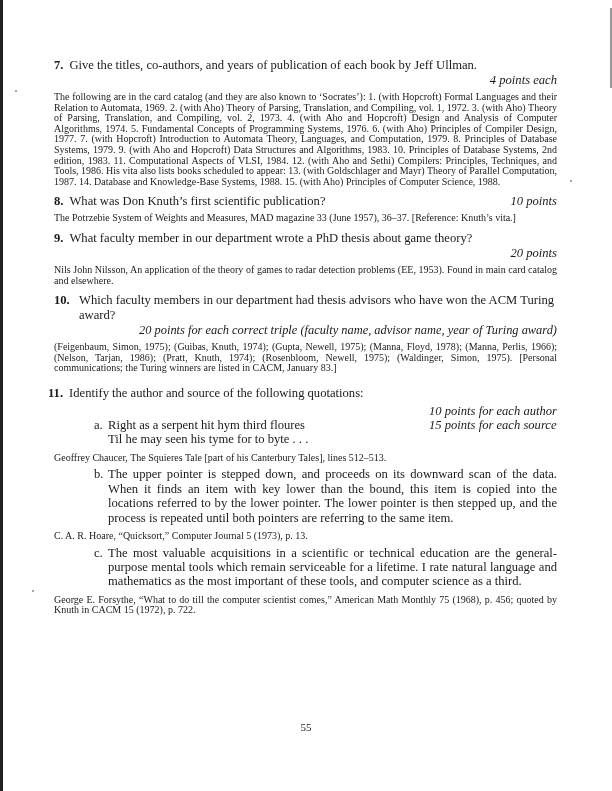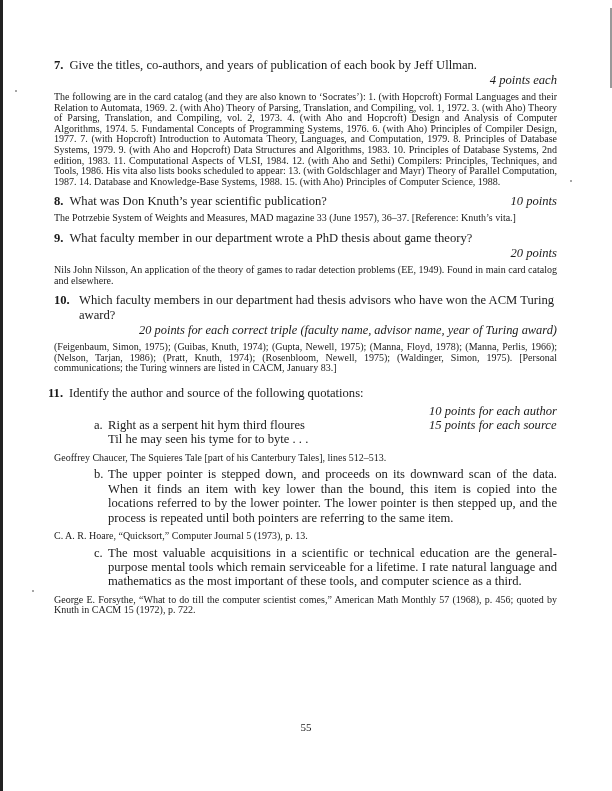--- a/index.html
+++ b/index.html
@@ -38,30 +38,30 @@
 
   <div class="q" style="margin-top:4px;">
     <span class="num">7.</span><span>Give the titles, co-authors, and years of publication of each book by Jeff Ullman.</span>
   </div>
   <div class="pts">4 points each</div>
   <div class="ans">The following are in the card catalog (and they are also known to ‘Socrates’): 1. (with Hopcroft) Formal Languages and their Relation to Automata, 1969. 2. (with Aho) Theory of Parsing, Translation, and Compiling, vol. 1, 1972. 3. (with Aho) Theory of Parsing, Translation, and Compiling, vol. 2, 1973. 4. (with Aho and Hopcroft) Design and Analysis of Computer Algorithms, 1974. 5. Fundamental Concepts of Programming Systems, 1976. 6. (with Aho) Principles of Compiler Design, 1977. 7. (with Hopcroft) Introduction to Automata Theory, Languages, and Computation, 1979. 8. Principles of Database Systems, 1979. 9. (with Aho and Hopcroft) Data Structures and Algorithms, 1983. 10. Principles of Database Systems, 2nd edition, 1983. 11. Computational Aspects of VLSI, 1984. 12. (with Aho and Sethi) Compilers: Principles, Techniques, and Tools, 1986. His vita also lists books scheduled to appear: 13. (with Goldschlager and Mayr) Theory of Parallel Computation, 1987. 14. Database and Knowledge-Base Systems, 1988. 15. (with Aho) Principles of Computer Science, 1988.</div>
   <div class="gap"></div>
 
   <div class="q">
     <span class="inline-pts">10 points</span>
-    <span class="num">8.</span><span>What was Don Knuth’s year scientific publication?</span>
+    <span class="num">8.</span><span>What was Don Knuth’s first scientific publication?</span>
   </div>
   <div class="ans">The Potrzebie System of Weights and Measures, MAD magazine 33 (June 1957), 36–37. [Reference: Knuth’s vita.]</div>
   <div class="gap"></div>
 
   <div class="q">
     <span class="num">9.</span><span>What faculty member in our department wrote a PhD thesis about game theory?</span>
   </div>
   <div class="pts">20 points</div>
-  <div class="ans">Nils John Nilsson, An application of the theory of games to radar detection problems (EE, 1949). Found in main card catalog and elsewhere.</div>
+  <div class="ans">Nils John Nilsson, An application of the theory of games to radar detection problems (EE, 1953). Found in main card catalog and elsewhere.</div>
   <div class="gap"></div>
 
   <div class="q hang">
     <span class="num">10.</span><span>Which faculty members in our department had thesis advisors who have won the ACM Turing award?</span>
   </div>
   <div class="pts" style="font-size:12.4px;">20 points for each correct triple (faculty name, advisor name, year of Turing award)</div>
   <div class="ans">(Feigenbaum, Simon, 1975); (Guibas, Knuth, 1974); (Gupta, Newell, 1975); (Manna, Floyd, 1978); (Manna, Perlis, 1966); (Nelson, Tarjan, 1986); (Pratt, Knuth, 1974); (Rosenbloom, Newell, 1975); (Waldinger, Simon, 1975). [Personal communications; the Turing winners are listed in CACM, January 83.]</div>
   <div class="gap" style="height:12px;"></div>
 
   <div class="q" style="margin-left:-6px;">
@@ -82,16 +82,16 @@
   <div class="ans" style="margin-top:6px;">Geoffrey Chaucer, The Squieres Tale [part of his Canterbury Tales], lines 512–513.</div>
 
   <div class="sub" style="margin-top:4px;">
     <span class="lbl">b.</span><span>The upper pointer is stepped down, and proceeds on its downward scan of the data. When it finds an item with key lower than the bound, this item is copied into the locations referred to by the lower pointer. The lower pointer is then stepped up, and the process is repeated until both pointers are referring to the same item.</span>
   </div>
   <div class="ans" style="margin-top:6px;">C. A. R. Hoare, “Quicksort,” Computer Journal 5 (1973), p. 13.</div>
 
   <div class="sub" style="margin-top:4px;">
     <span class="lbl">c.</span><span>The most valuable acquisitions in a scientific or technical education are the general-purpose mental tools which remain serviceable for a lifetime. I rate natural language and mathematics as the most important of these tools, and computer science as a third.</span>
   </div>
-  <div class="ans" style="margin-top:6px;">George E. Forsythe, “What to do till the computer scientist comes,” American Math Monthly 57 (1968), p. 456; quoted by Knuth in CACM 15 (1972), p. 722.</div>
+  <div class="ans" style="margin-top:6px;">George E. Forsythe, “What to do till the computer scientist comes,” American Math Monthly 75 (1968), p. 456; quoted by Knuth in CACM 15 (1972), p. 722.</div>
 </div>
 
 <div class="pagenum">55</div>
 
 </body></html>

